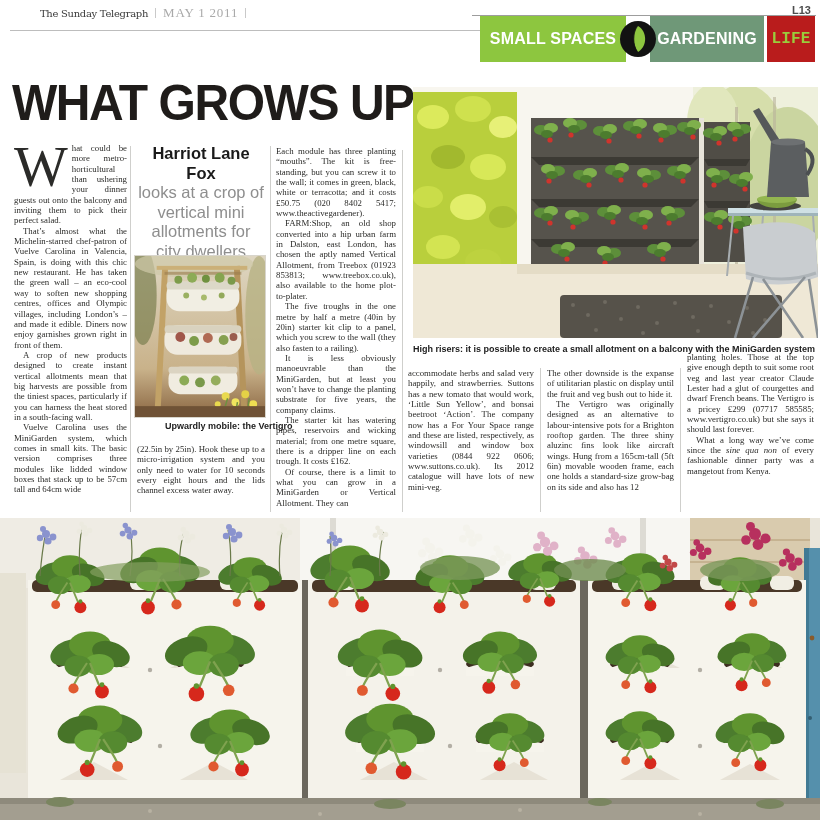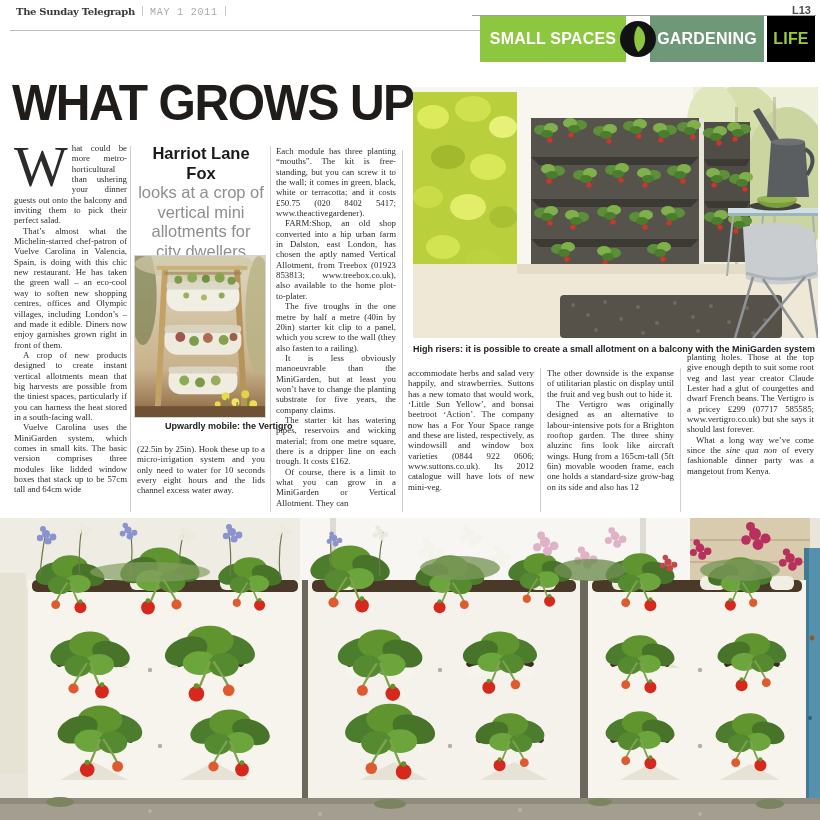--- a/index.html
+++ b/index.html
@@ -3,34 +3,34 @@
 <meta charset="utf-8">
 <style>
   * { margin:0; padding:0; box-sizing:border-box; }
   html,body { background:#ffffff; }
   .page {
     position:relative; width:820px; height:820px; background:#fff;
     overflow:hidden; font-family:"Liberation Serif", serif; color:#2a2a28;
   }
   
   .masthead { position:absolute; top:5px; left:16px; display:flex; align-items:baseline; }
-  .paper-name { font-family:"DejaVu Serif", serif; font-weight:bold; font-size:10px; color:#3a3a3a; letter-spacing:-0.3px; }
+  .paper-name { font-family:"DejaVu Serif", serif; font-weight:normal; font-size:10px; color:#3a3a3a; letter-spacing:-0.3px;margin-left:24px; }
   .mast-sep { display:inline-block; width:1px; height:10px; background:#c9c9c9; margin:0 7px; transform:translateY(1px); }
-  .mast-date { font-family:Liberation Mono, monospace; font-size:10px; color:#a9a9a9; letter-spacing:0.8px; }
+  .mast-date { font-family:Liberation Serif, serif; font-size:13px; color:#a9a9a9; letter-spacing:0.8px; }
   .page-num { position:absolute; top:4px; right:9px; font-family:"Liberation Sans", sans-serif; font-weight:bold; font-size:11px; color:#4d4d4d; }
   .mast-rule { position:absolute; top:30px; left:10px; width:800px; height:1px; background:#bdbdbd; }
   .banner-rule { position:absolute; top:15px; left:472px; width:344px; height:1px; background:#9d9d9d; }
   
   .banner { position:absolute; top:16px; right:5px; height:46px; display:flex; align-items:stretch;padding-left:14px; }
   .banner-block { display:flex; align-items:center; justify-content:center; font-family:"Liberation Sans", sans-serif; font-weight:bold; font-size:16px; letter-spacing:0.2px; color:#fff; }
   .bb-small-spaces { width:146px; background:#8dc63f; }
   .bb-gap { width:24px; background:#fff; position:relative; }
   .bb-gardening { width:114px; background:#6f9878; }
   .bb-gap2 { width:3px; background:#fff; }
-  .bb-life { width:48px; background:#000000; color:#9acc3c; }
+  .bb-life { width:48px; background:#b91c1c; color:#9acc3c;font-family:Liberation Mono, monospace; }
   .leaf-circle { position:absolute; top:4px; left:-7px; width:38px; height:38px; }
   
   .headline {
     position:absolute; top:74px; left:12px;
     font-family:"Liberation Sans", sans-serif; font-weight:bold; font-size:50px;
     letter-spacing:-1.5px; color:#1f1c1a; transform:scaleX(0.96); transform-origin:left center; white-space:nowrap;
   }
   
   .body-col { position:absolute; font-size:8.8px; line-height:10.35px; text-align:justify; color:#2b2b29; }
   .body-col p { margin:0; }

